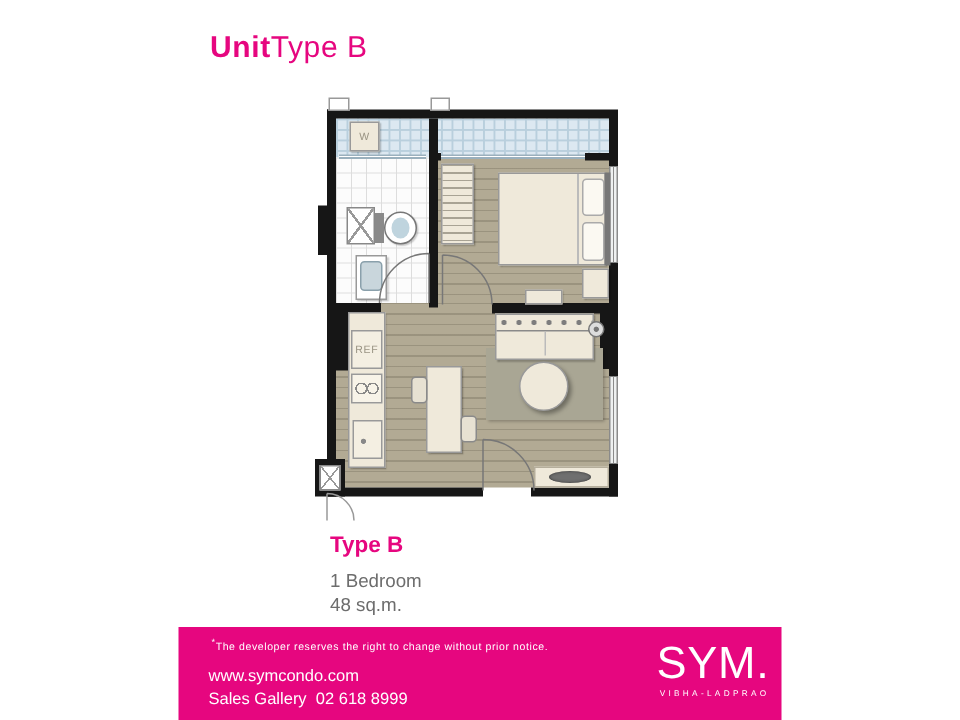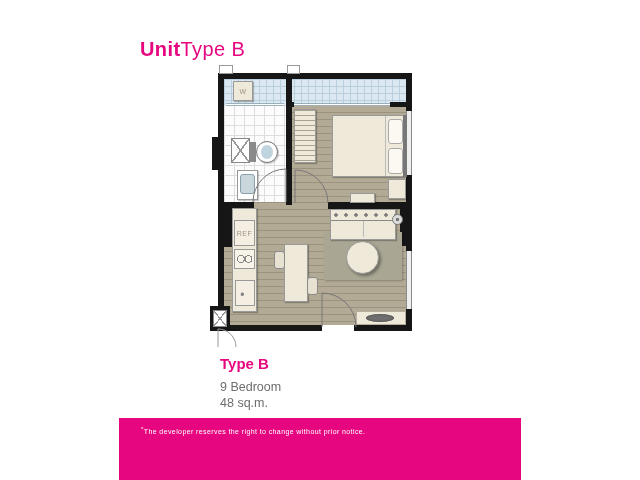--- a/index.html
+++ b/index.html
@@ -3,21 +3,21 @@
 <meta charset="utf-8">
 <style>
   html,body{margin:0;padding:0;}
   body{
     width:640px;height:480px;position:relative;background:#fff;
     font-family:"Liberation Sans", sans-serif;overflow:hidden;
   }
   .abs{position:absolute;box-sizing:border-box;}
 
   
-  .title{position:absolute;left:140px;top:38px;font-size:20px;color:var(--brand);letter-spacing:.4px;}
+  .title{position:absolute;left:140px;top:21px;font-size:20px;color:var(--brand);letter-spacing:.4px;}
   .t-bold{font-weight:bold;}
   .t-light{font-weight:normal;}
 
   
   .plan{position:absolute;left:210px;top:65px;width:215px;height:285px;}
   .wall{background:var(--wall);}
   .floor-wood{
     background-color:var(--floor-wood);
     background-image:repeating-linear-gradient(to bottom, rgba(70,65,50,.22) 0, rgba(70,65,50,.22) 1px, transparent 1px, transparent 7px);
   }
@@ -152,19 +152,27 @@
   <svg class="arcs" width="215" height="285" viewBox="0 0 215 285">
     <path d="M76,104 L76,137 M76,104 A33,33 0 0 0 43,137" stroke="#777" fill="none" stroke-width="1"></path>
     <path d="M85,105 L85,138 M85,105 A33,33 0 0 1 118,138" stroke="#777" fill="none" stroke-width="1"></path>
     <path d="M112,228 L112,262 M112,228 A34,34 0 0 1 146,262" stroke="#777" fill="none" stroke-width="1"></path>
     <path d="M8,264 L8,282 M8,264 A18,18 0 0 1 26,282" stroke="#999" fill="none" stroke-width="1"></path>
   </svg>
 </div>
 
 <div class="info">
   <div class="info-type">Type B</div>
-  <div class="info-line">9 Bedroom</div>
+  <div class="info-line">1 Bedroom</div>
   <div class="info-line">48 sq.m.</div>
 </div>
 
 <div class="footer">
   <div class="disclaimer"><sup>*</sup><span>The developer reserves the right to change without prior notice.</span></div>
+  <div class="contact">
+    <div>www.symcondo.com</div>
+    <div><span>Sales Gallery</span>&nbsp;&nbsp;<span>02 618 8999</span></div>
+  </div>
+  <div class="logo">
+    <div class="logo-main">SYM.</div>
+    <div class="logo-sub">VIBHA-LADPRAO</div>
+  </div>
 </div>
 
 </body></html>

